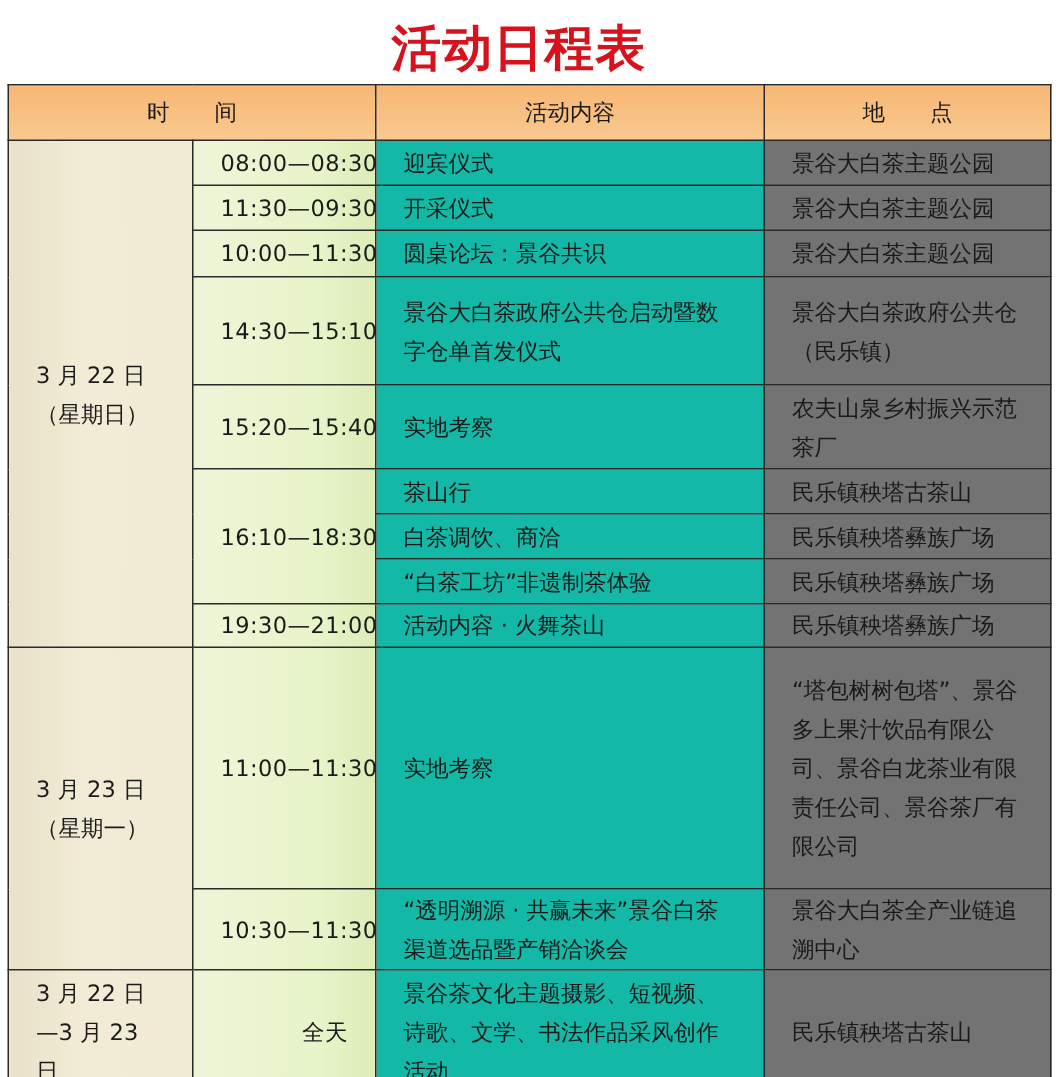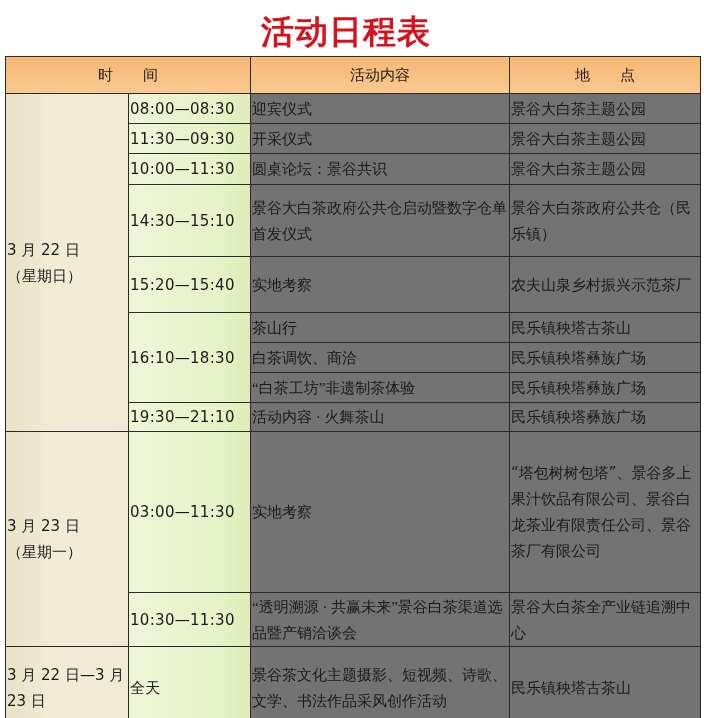--- a/index.html
+++ b/index.html
@@ -3,29 +3,29 @@
 <meta charset="utf-8">
 <style>
   html, body { margin: 0; padding: 0; background: #ffffff; }
   body { width: 704px; height: 718px; position: relative; overflow: hidden;
          font-family: "DejaVu Sans", "Liberation Sans", sans-serif; color: #1a1a1a; }
   .title { position: absolute; left: 0; top: 12px; width: 692px; text-align: center;
            font-family: "DejaVu Serif", "Liberation Serif", serif; font-weight: bold;
            font-size: 33px; color: #d8121c; letter-spacing: 1px; line-height: 40px; }
   table.sched { position: absolute; left: 5px; top: 56px; width: 695px;
                 border-collapse: collapse; table-layout: fixed; }
-  table.sched td, table.sched th { border: 1.5px solid #2a2a2a; padding: 0 1px;
+  table.sched td, table.sched th { border: 1.5px solid #2a2a2a; padding: 0 18px;
                 font-size: 15px; line-height: 26px; vertical-align: middle; }
   table.sched th { height: 36px; font-weight: normal; font-size: 15px;
                 background: linear-gradient(180deg, #f7b775 0%, #f9c98f 100%); color: #1a1a1a; text-align: center; }
   td.date { background: linear-gradient(90deg, #e9e1c8 0%, #f2ecd6 40%, #f1ebd5 100%);
             font-size: 15px; }
   td.time { background: linear-gradient(90deg, #eef6d8 0%, #e7f3c8 70%, #dcedb7 100%);
-            text-align: left; white-space: nowrap; letter-spacing: 0.3px; }
-  td.act { background: #737373; font-family: Liberation Serif, serif; }
+            text-align: right; white-space: nowrap; letter-spacing: 0.3px; }
+  td.act { background: #14b8a6; }
   td.loc { background: #737373; }
   .date-line { display: block; }
 </style>
 </head>
 <body>
 
 <div class="title">活动日程表</div>
 
 <table class="sched">
   <colgroup>
@@ -79,31 +79,31 @@
     </tr>
     <tr style="height:30px">
       <td class="act">白茶调饮、商洽</td>
       <td class="loc">民乐镇秧塔彝族广场</td>
     </tr>
     <tr style="height:30px">
       <td class="act">“白茶工坊”非遗制茶体验</td>
       <td class="loc">民乐镇秧塔彝族广场</td>
     </tr>
     <tr style="height:29px">
-      <td class="time">19:30—21:10</td>
+      <td class="time">19:30—21:00</td>
       <td class="act">活动内容 · 火舞茶山</td>
       <td class="loc">民乐镇秧塔彝族广场</td>
     </tr>
 
     <tr style="height:161px">
       <td class="date" rowspan="2">
         <span class="date-line">3 月 23 日</span>
         <span class="date-line">（星期一）</span>
       </td>
-      <td class="time">03:00—11:30</td>
+      <td class="time">11:00—11:30</td>
       <td class="act">实地考察</td>
       <td class="loc">“塔包树树包塔”、景谷多上果汁饮品有限公司、景谷白龙茶业有限责任公司、景谷茶厂有限公司</td>
     </tr>
     <tr style="height:54px">
       <td class="time">10:30—11:30</td>
       <td class="act">“透明溯源 · 共赢未来”景谷白茶渠道选品暨产销洽谈会</td>
       <td class="loc">景谷大白茶全产业链追溯中心</td>
     </tr>
 
     <tr style="height:82px">

